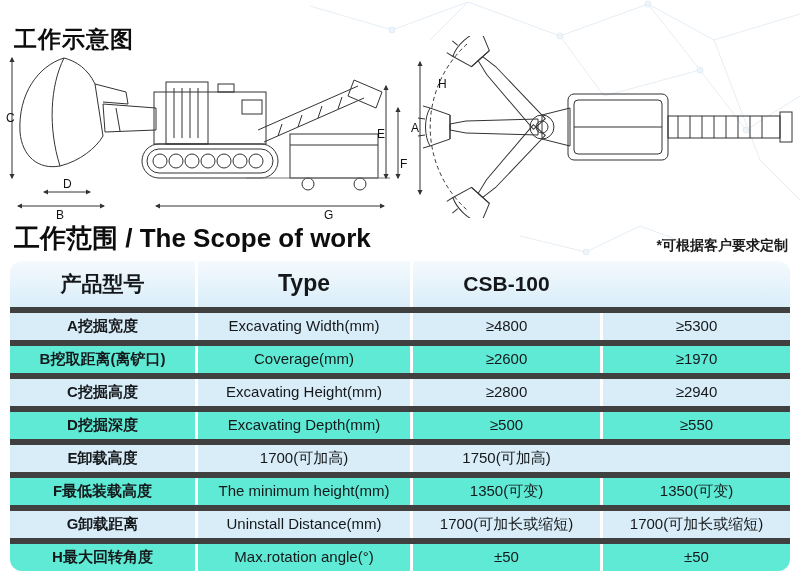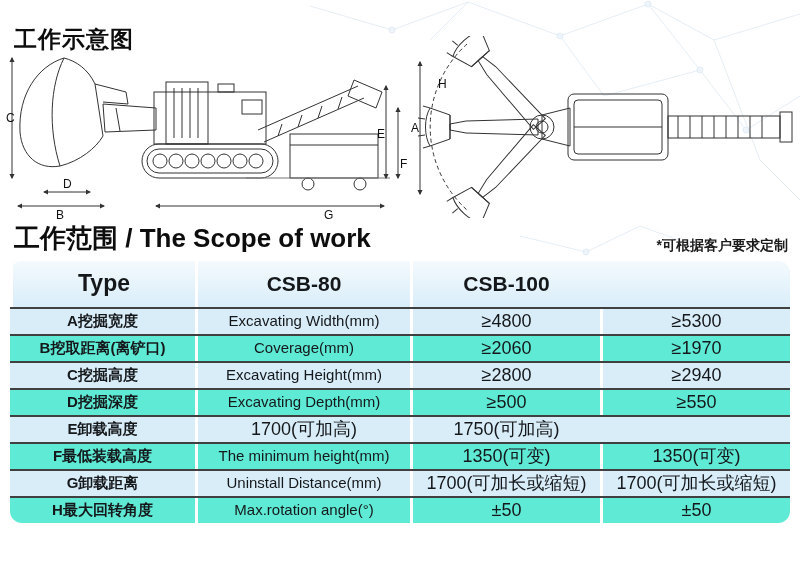--- a/index.html
+++ b/index.html
@@ -8,32 +8,32 @@
   .page{position:relative;width:800px;height:577px;background:#fff;overflow:hidden}
   .bg-pattern{position:absolute;inset:0;z-index:0}
   .page-title{position:absolute;left:14px;top:24px;font-size:23px;font-weight:bold;letter-spacing:1px;color:#0d0d0d;z-index:2}
   .diagram-side{position:absolute;left:6px;top:42px;z-index:1}
   .diagram-top{position:absolute;left:410px;top:36px;z-index:1}
   .section-head{position:absolute;left:14px;top:221px;font-size:26px;font-weight:bold;color:#0d0d0d;z-index:2;white-space:nowrap}
   .note{position:absolute;right:12px;top:237px;font-size:14px;font-weight:600;color:#1c1c1c;z-index:2}
   .spec-table{position:absolute;left:10px;top:261px;width:780px;border-radius:12px;overflow:hidden;z-index:2}
   .t-head{display:grid;grid-template-columns:185px 215px 190px 190px;height:46px;
           background:linear-gradient(#f4fafd,#d9edf9)}
-  .t-row{display:grid;grid-template-columns:185px 215px 190px 190px;height:27px;border-top:2px solid #404040}
+  .t-row{display:grid;grid-template-columns:185px 215px 190px 190px;height:33px;border-top:6px solid #404040}
   .t-row.light{background:#d9edf9}
   .t-row.dark{background:#5eead4}
   .cell{display:flex;align-items:center;justify-content:center;border-left:3px solid #fff;
         color:#15181b;text-align:center;line-height:1.1;padding:0 4px}
   .cell.first{border-left:none}
   .h-model{font-size:21px;font-weight:bold}
   .h-type{font-size:23px;font-weight:600}
   .h-csb{font-size:21px;font-weight:bold}
   .c-zh{font-size:15px;font-weight:bold}
   .c-en{font-size:15px}
-  .c-val{font-size:18px}
+  .c-val{font-size:15px}
   svg text{font-family:"Liberation Sans","DejaVu Sans",sans-serif}
 </style>
 </head>
 <body>
 
 <div class="page">
 
   <svg class="bg-pattern" width="800" height="577" viewBox="0 0 800 577">
     <g stroke="#e2ecf4" stroke-width="1" fill="none" opacity="0.9">
       <path d="M310 6 L392 30 L468 2 L560 36 L648 4 L714 40 L800 14"></path>
@@ -172,35 +172,35 @@
     </g>
   </svg>
 
   <div class="section-head">
     <span>工作范围</span><span> / The Scope of work</span>
   </div>
   <div class="note">*可根据客户要求定制</div>
 
   <div class="spec-table">
     <div class="t-head">
+      <div class="cell first h-model">产品型号</div>
       <div class="cell h-type">Type</div>
-      <div class="cell h-csb">CSB-80</div>
       <div class="cell h-csb">CSB-100</div>
     </div>
 
     <div class="t-row light">
       <div class="cell first c-zh">A挖掘宽度</div>
       <div class="cell c-en">Excavating Width(mm)</div>
       <div class="cell c-val">≥4800</div>
       <div class="cell c-val">≥5300</div>
     </div>
     <div class="t-row dark">
       <div class="cell first c-zh">B挖取距离(离铲口)</div>
       <div class="cell c-en">Coverage(mm)</div>
-      <div class="cell c-val">≥2060</div>
+      <div class="cell c-val">≥2600</div>
       <div class="cell c-val">≥1970</div>
     </div>
     <div class="t-row light">
       <div class="cell first c-zh">C挖掘高度</div>
       <div class="cell c-en">Excavating Height(mm)</div>
       <div class="cell c-val">≥2800</div>
       <div class="cell c-val">≥2940</div>
     </div>
     <div class="t-row dark">
       <div class="cell first c-zh">D挖掘深度</div>

